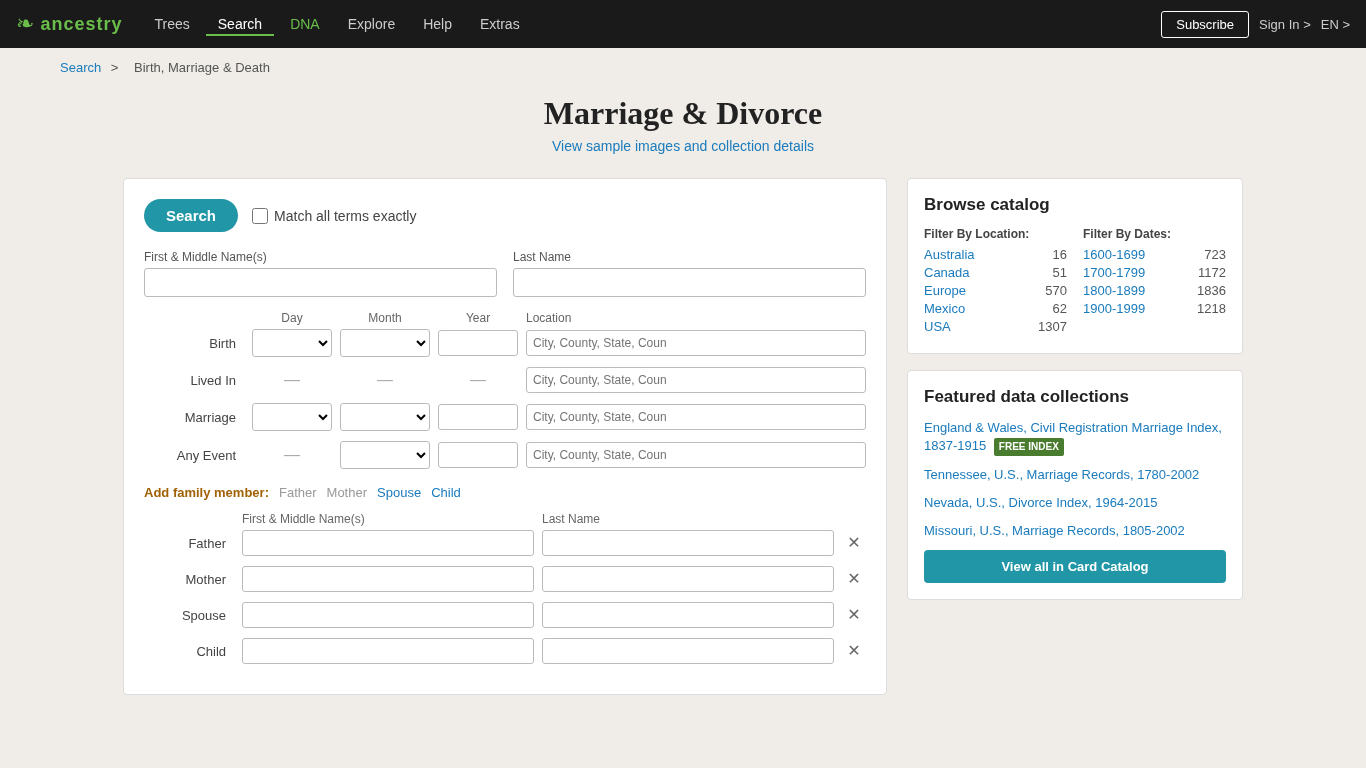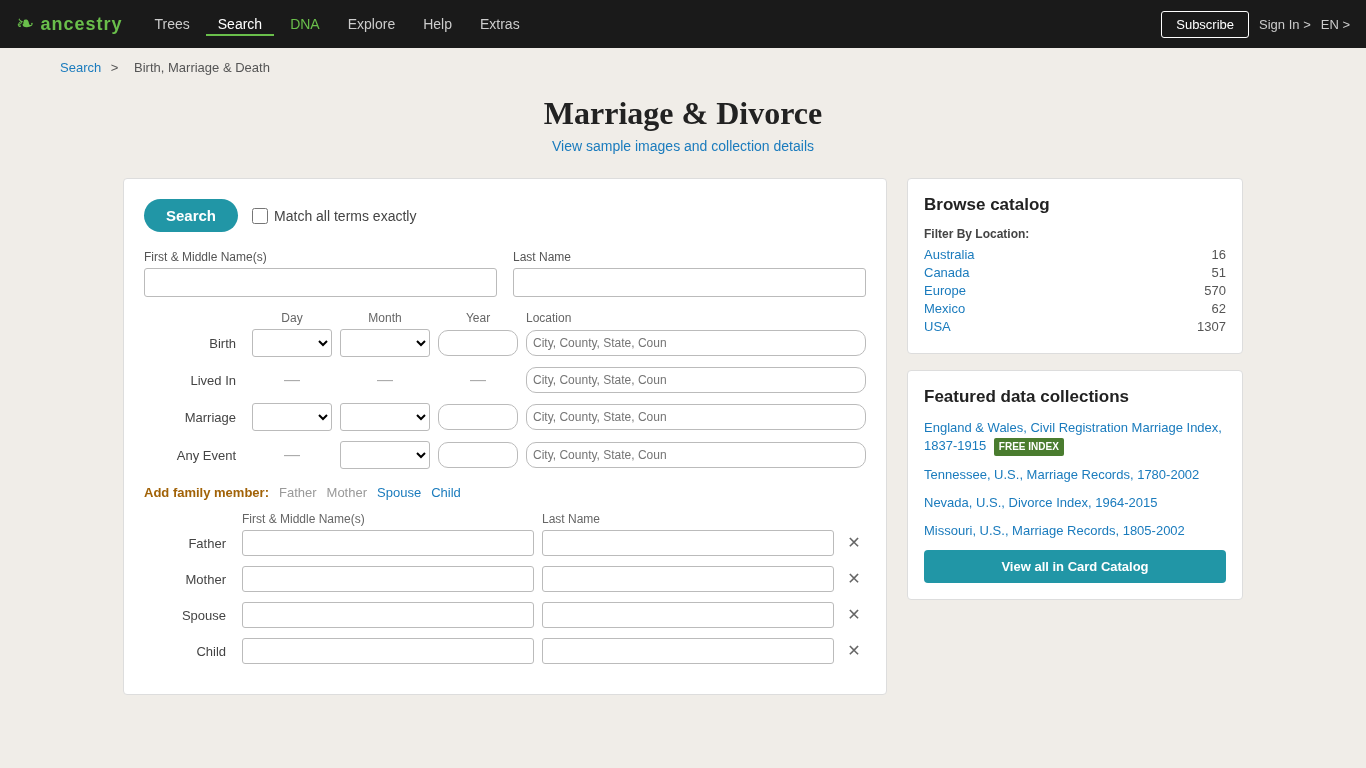--- a/index.html
+++ b/index.html
@@ -125,21 +125,21 @@
       gap: 8px;
       align-items: center;
       margin-bottom: 10px;
     }
     .event-row label { font-size: 13px; color: #444; text-align: right; padding-right: 8px; }
     .event-row select {
       border: 1px solid #bbb; border-radius: 3px; padding: 5px 4px;
       font-size: 12px; background: #fff; width: 100%; cursor: pointer;
     }
     .event-row input[type=text] {
-      border: 1px solid #bbb; border-radius: 10px; padding: 5px 6px;
+      border: 1px solid #bbb; border-radius: 3px; padding: 5px 6px;
       font-size: 12px; width: 100%;
     }
     .event-row .loc-input {
       border: 1px solid #bbb; border-radius: 3px; padding: 5px 8px;
       font-size: 12px; width: 100%; color: #999;
     }
     .dash { text-align: center; color: #aaa; font-size: 16px; }
 
     
     .family-section { margin-top: 16px; }
@@ -417,20 +417,39 @@
           <div class="catalog-row">
             <a>Mexico</a>
             <span class="num">62</span>
           </div>
           <div class="catalog-row">
             <a>USA</a>
             <span class="num">1307</span>
           </div>
         </div>
 
+        <div class="catalog-col">
+          <div class="catalog-col-header">Filter By Dates:</div>
+          <div class="catalog-row">
+            <a>1600-1699</a>
+            <span class="num">723</span>
+          </div>
+          <div class="catalog-row">
+            <a>1700-1799</a>
+            <span class="num">1172</span>
+          </div>
+          <div class="catalog-row">
+            <a>1800-1899</a>
+            <span class="num">1836</span>
+          </div>
+          <div class="catalog-row">
+            <a>1900-1999</a>
+            <span class="num">1218</span>
+          </div>
+        </div>
       </div>
     </div>
 
     <div class="featured-box">
       <h3>Featured data collections</h3>
 
       <a class="featured-link">
         <span>England &amp; Wales, Civil Registration Marriage Index, 1837-1915</span>
         <span class="free-badge">FREE INDEX</span>
       </a>

